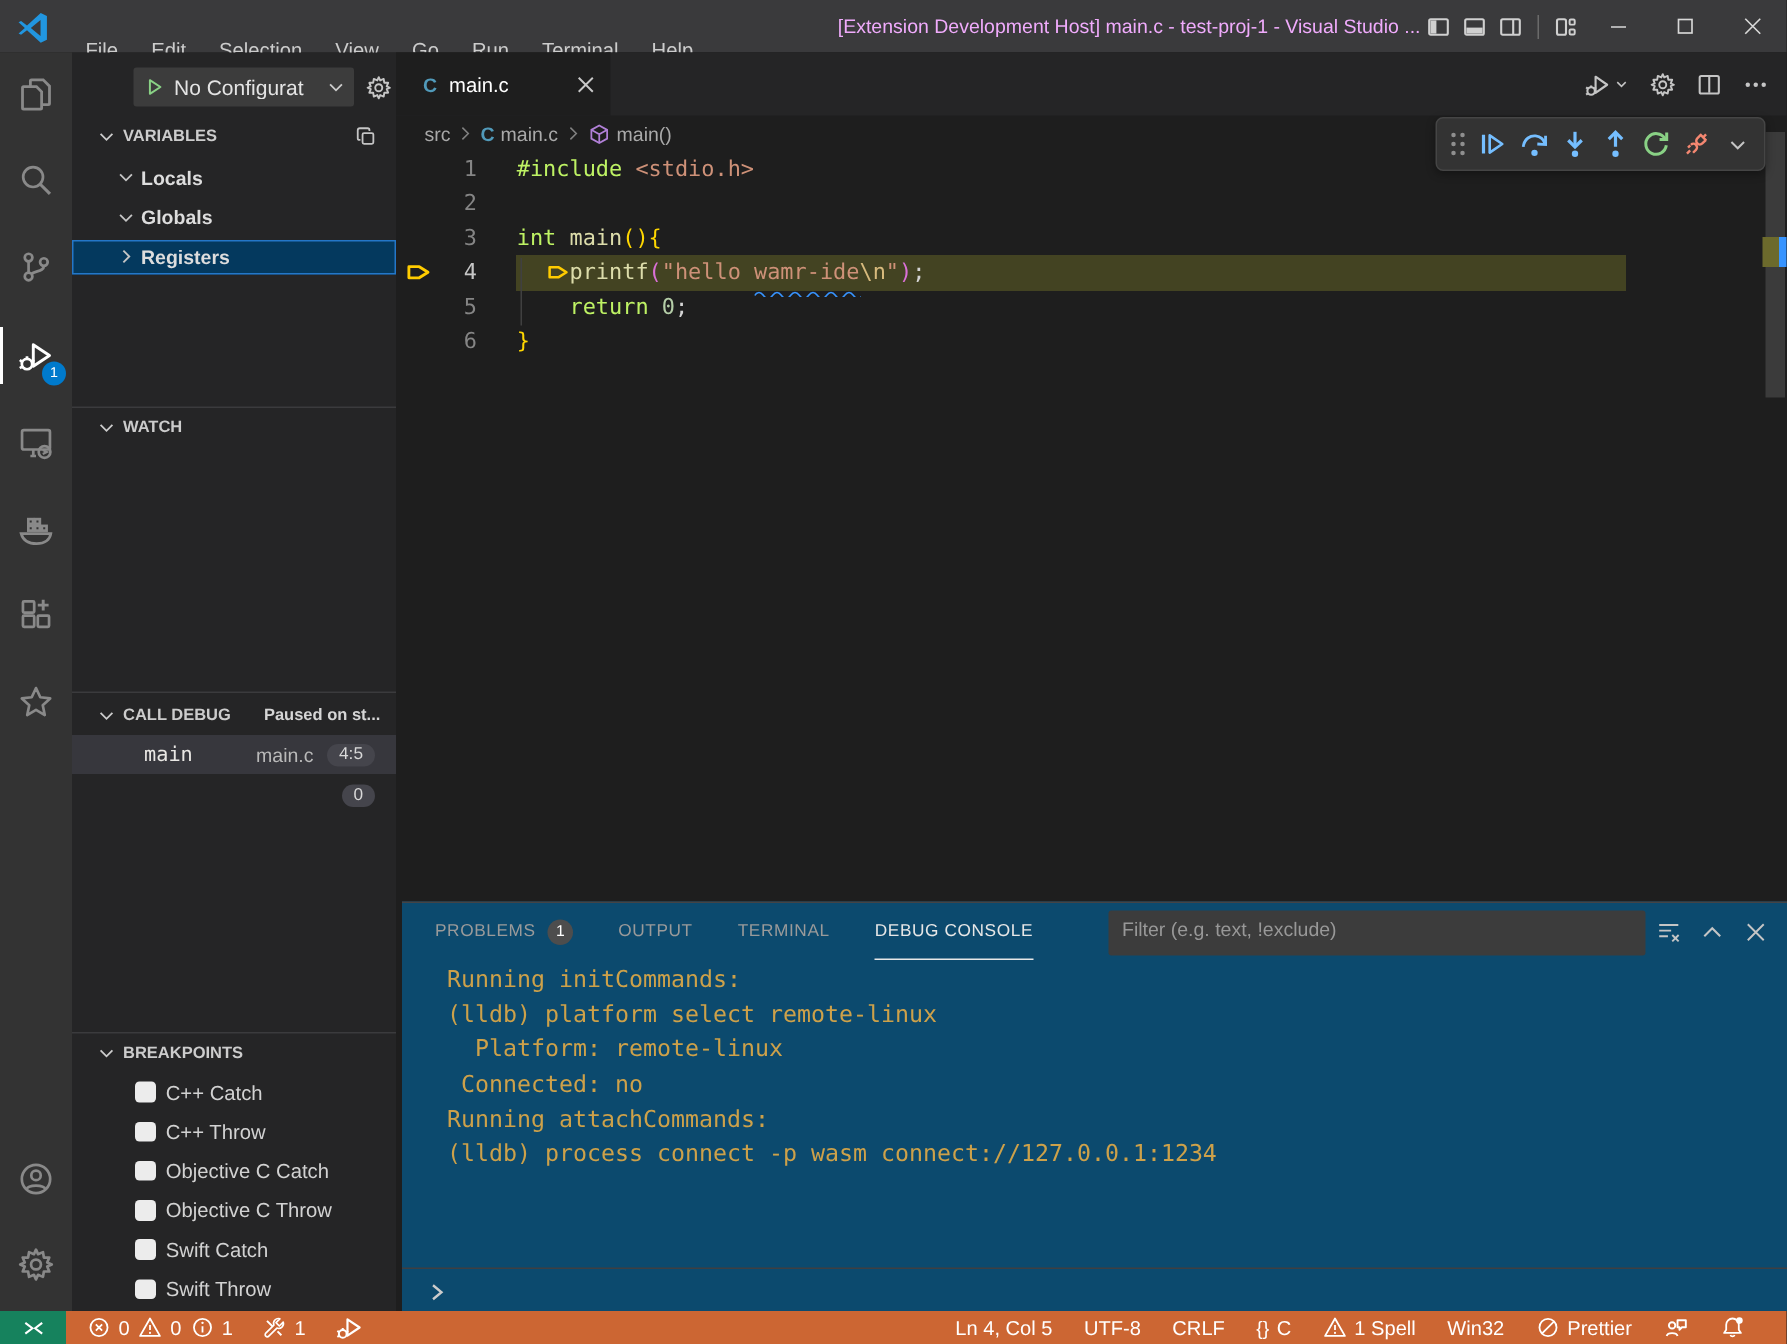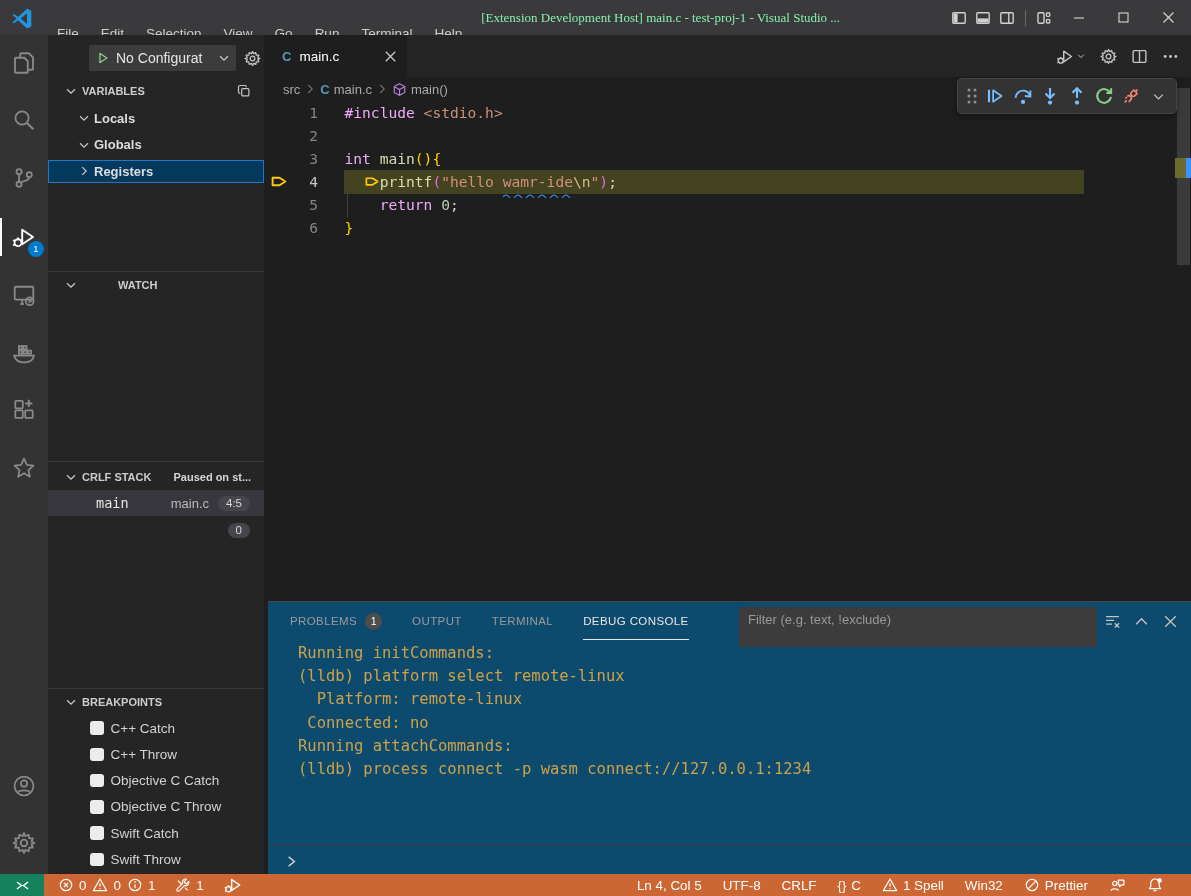--- a/index.html
+++ b/index.html
@@ -6,22 +6,22 @@
   html,body { width:1191px; height:896px; overflow:hidden; background:#1e1e1e;
     font-family:"Liberation Sans", sans-serif; -webkit-font-smoothing:antialiased; }
   #app { position:absolute; inset:0; width:1191px; height:896px; color:#cccccc; font-size:13px; }
   svg { display:block; }
 
   
   #titlebar { position:absolute; left:0; top:0; width:1191px; height:35px; background:#3a3a3c;
     display:flex; align-items:center; }
   #logo { width:22px; height:22px; margin:0 13px 0 11px; }
   .menu-item { padding:16px 11px; height:35px; line-height:35px; color:#cccccc; font-size:13.5px; cursor:default; }
-  #window-title { flex:1; text-align:left; color:#86efac; font-size:13px; white-space:nowrap;
-    overflow:hidden; padding-left:8px;font-family:Liberation Serif, serif; }
+  #window-title { flex:1; text-align:right; color:#f0abfc; font-size:13px; white-space:nowrap;
+    overflow:hidden; padding-left:8px; }
   #titlebar-controls { display:flex; align-items:center; height:35px; }
   .layout-icon { width:24px; height:35px; display:flex; align-items:center; justify-content:center; color:#d0d0d0; }
   .titlebar-sep { width:1px; height:16px; background:#6a6a6a; margin:0 6px; }
   .win-btn { width:45px; height:35px; display:flex; align-items:center; justify-content:center; color:#d8d8d8; }
 
   
   #activitybar { position:absolute; left:0; top:35px; width:48px; height:839px; background:#333333; }
   .act-item { position:absolute; left:0; width:48px; height:48px; display:flex; align-items:center;
     justify-content:center; color:#898989; }
   .act-item.active { color:#ffffff; }
@@ -81,21 +81,21 @@
 
   #code-area { position:absolute; left:0; top:66px; width:927px; height:500px;
     font-family:"DejaVu Sans Mono", monospace; font-size:14.6px; }
   #stopped-line-highlight { position:absolute; left:80px; top:69px; width:740px; height:24px;
     background:rgba(255,255,60,0.17); }
   #indent-guide { position:absolute; left:82.5px; top:71px; width:1px; height:45px; background:#404040; }
   .code-line { position:absolute; left:0; width:927px; height:23px; line-height:23px; white-space:pre; }
   .gutter-num { position:absolute; left:0; top:0; width:54px; text-align:right; color:#858585; }
   .gutter-num.current { color:#c6c6c6; }
   .line-text { position:absolute; left:80.5px; top:0; }
-  .tk-kw { color:#f0abfc; } .tk-fn { color:#dcdcaa; } .tk-str { color:#ce9178; } .tk-esc { color:#d7ba7d; }
+  .tk-kw { color:#bef264; } .tk-fn { color:#dcdcaa; } .tk-str { color:#ce9178; } .tk-esc { color:#d7ba7d; }
   .tk-b1 { color:#ffd700; } .tk-b2 { color:#da70d6; } .tk-pun { color:#d4d4d4; } .tk-num { color:#b5cea8; }
   .tk-txt { color:#d4d4d4; }
   #gutter-arrow { position:absolute; left:7px; top:72px; color:#ffcc00; }
   #inline-arrow { position:absolute; left:101px; top:73px; color:#ffcc00; }
   #squiggle { position:absolute; left:239px; top:92px; width:71px; height:5px; }
   #scroll-slider { position:absolute; right:1px; top:-13px; width:13px; height:177px; background:rgba(121,121,121,0.32); }
   #ovr-stop { position:absolute; right:5px; top:57px; width:11px; height:20px; background:#6c6a2c; }
   #ovr-info { position:absolute; right:0; top:57px; width:5px; height:20px; background:#3794ff; }
 
   #debug-toolbar { position:absolute; left:693px; top:43px; width:220px; height:36px; background:#333333;
@@ -108,21 +108,21 @@
   
   #panel { position:absolute; left:268px; top:601px; width:927px; height:273px; background:#0c4a6e;
     border-top:1px solid #444446; }
   #panel-tabs { position:absolute; left:22px; top:0; height:38px; display:flex; align-items:center; }
   .panel-tab { display:flex; align-items:center; margin-right:30px; height:38px; }
   .panel-tab .pt-label { font-size:11.5px; letter-spacing:0.4px; color:#9a9a9a; }
   .panel-tab.active .pt-label { color:#e7e7e7; }
   .panel-tab.active { border-bottom:1.5px solid #e7e7e7; padding-top:1.5px; }
   .pt-badge { margin-left:8px; min-width:17px; height:17px; border-radius:9px; background:#4d4d4d;
     color:#ffffff; font-size:10.5px; line-height:17px; text-align:center; padding:0 2px; }
-  #panel-filter { position:absolute; right:98px; top:5px; width:358px; height:40px; background:#3c3c3c;
+  #panel-filter { position:absolute; right:98px; top:5px; width:358px; height:30px; background:#3c3c3c;
     border-radius:2px; color:#989898; font-size:13px; line-height:26px; padding-left:9px; }
   #panel-actions { position:absolute; right:10px; top:0; height:38px; display:flex; align-items:center; color:#c5c5c5; }
   .panel-action { padding:0 6px; display:flex; }
   #console { position:absolute; left:30px; top:40px; font-family:"DejaVu Sans Mono", monospace;
     font-size:15.5px; line-height:23.2px; color:#cda14a; white-space:pre; }
   #console-divider { position:absolute; left:0; top:243px; width:927px; height:1px; background:#3f3f41; }
   #console-prompt { position:absolute; left:16px; top:252px; color:#cccccc; }
 
   
   #statusbar { position:absolute; left:0; top:874px; width:1191px; height:22px; background:#cc6633;
@@ -333,36 +333,36 @@
         </div>
         <div class="scope-row selected" style="top: 124.5px;">
           <span class="twisty">
             <svg width="14" height="14" viewBox="0 0 16 16" fill="none" stroke="currentColor" stroke-width="1.2">
               <path d="M6 3.5 L10.5 8 L6 12.5" stroke-width="1.4"></path>
             </svg>
           </span>
           <span>Registers</span>
         </div>
         <div class="sect-divider" style="top: 236px;"></div>
-        <div class="sect-header" style="top: 238px; gap: 36px;">
+        <div class="sect-header" style="top: 238px;">
           <span class="twisty">
             <svg width="14" height="14" viewBox="0 0 16 16" fill="none" stroke="currentColor" stroke-width="1.2">
               <path d="M3.5 6 L8 10.5 L12.5 6" stroke-width="1.4"></path>
             </svg>
           </span>
           <span>WATCH</span>
         </div>
         <div class="sect-divider" style="top: 426px;"></div>
         <div class="sect-header" style="top: 430px;">
           <span class="twisty">
             <svg width="14" height="14" viewBox="0 0 16 16" fill="none" stroke="currentColor" stroke-width="1.2">
               <path d="M3.5 6 L8 10.5 L12.5 6" stroke-width="1.4"></path>
             </svg>
           </span>
-          <span>CRLF STACK</span>
+          <span>CALL DEBUG</span>
           <span class="sect-desc">Paused on st...</span>
         </div>
         <div id="callstack-frame" style="top: 455px;">
           <span id="frame-name">main</span>
           <span id="frame-file">main.c</span>
           <span class="cs-badge">4:5</span>
         </div>
         <div id="thread-badge-row" style="top: 483px;">
           <span class="cs-badge">0</span>
         </div>

